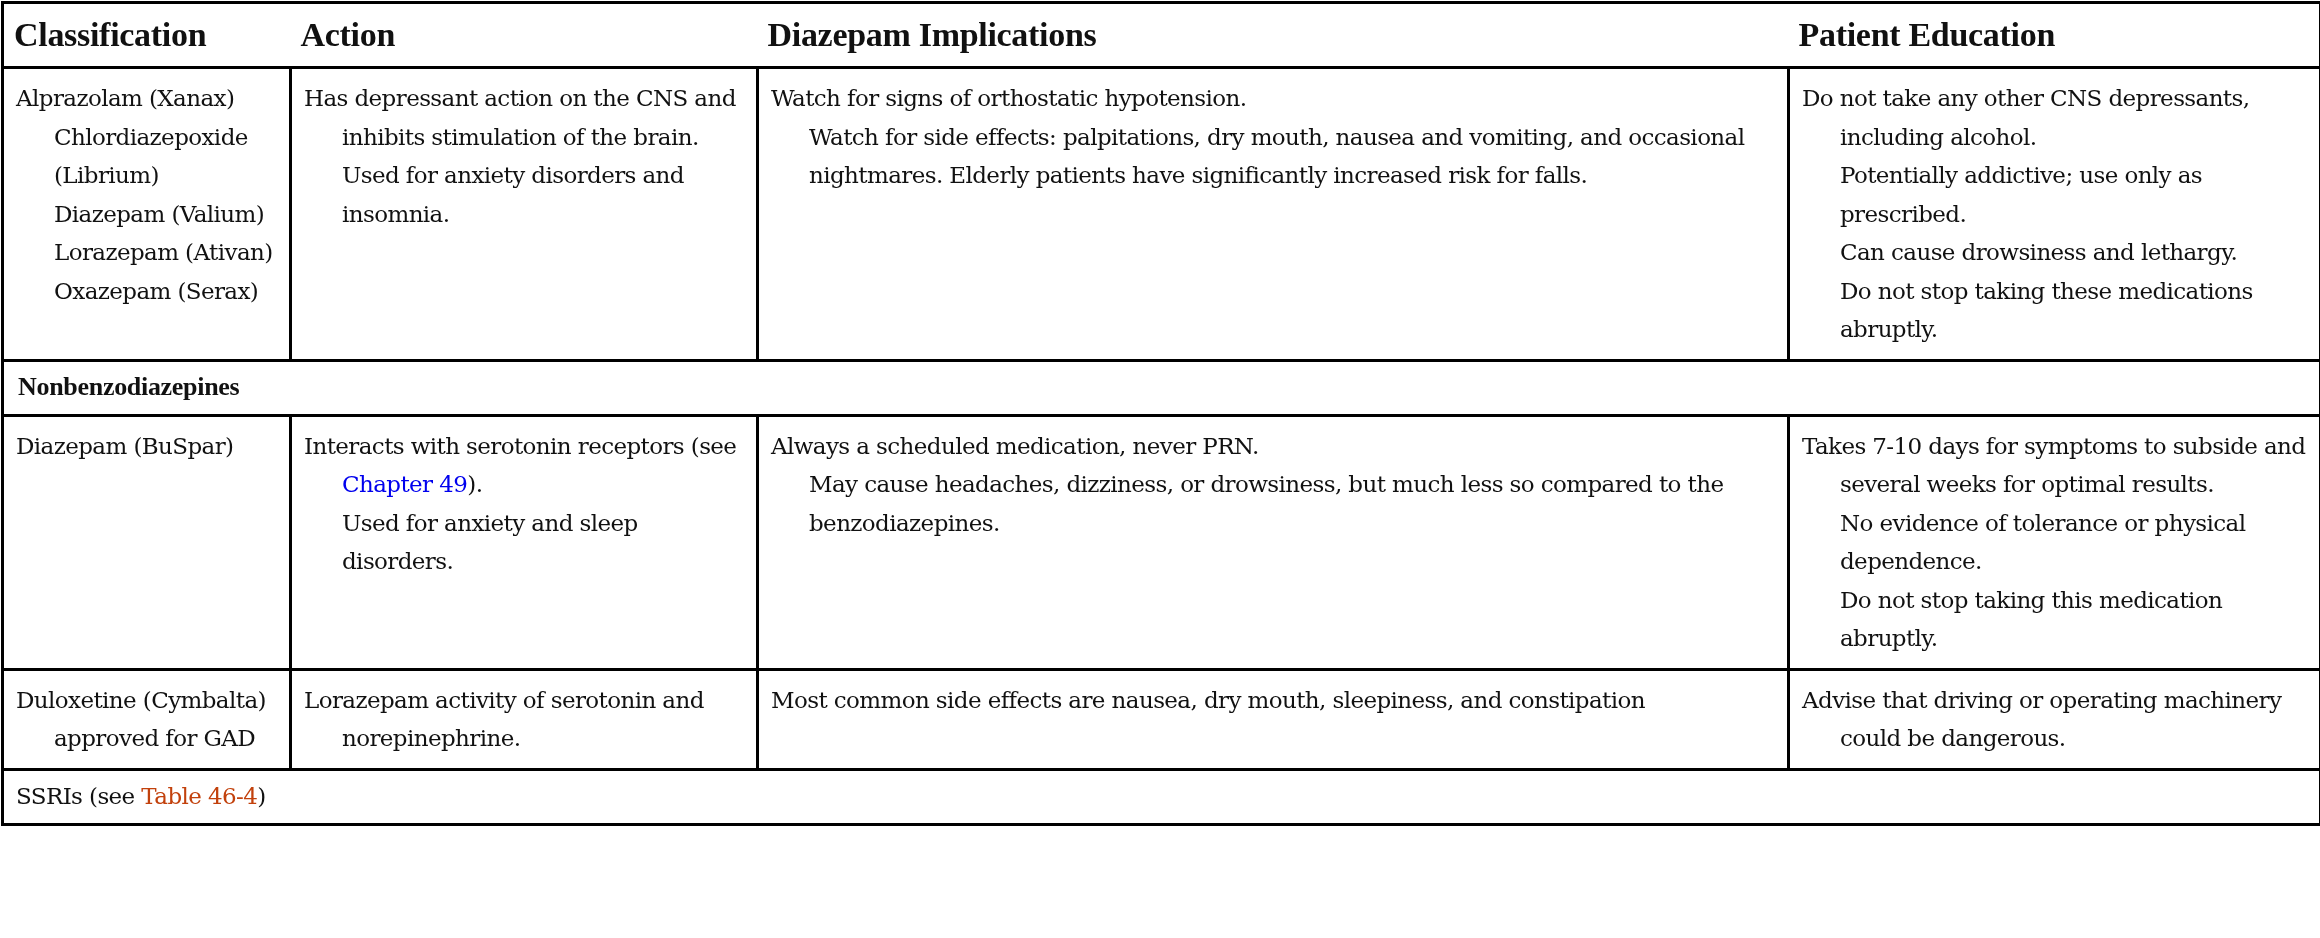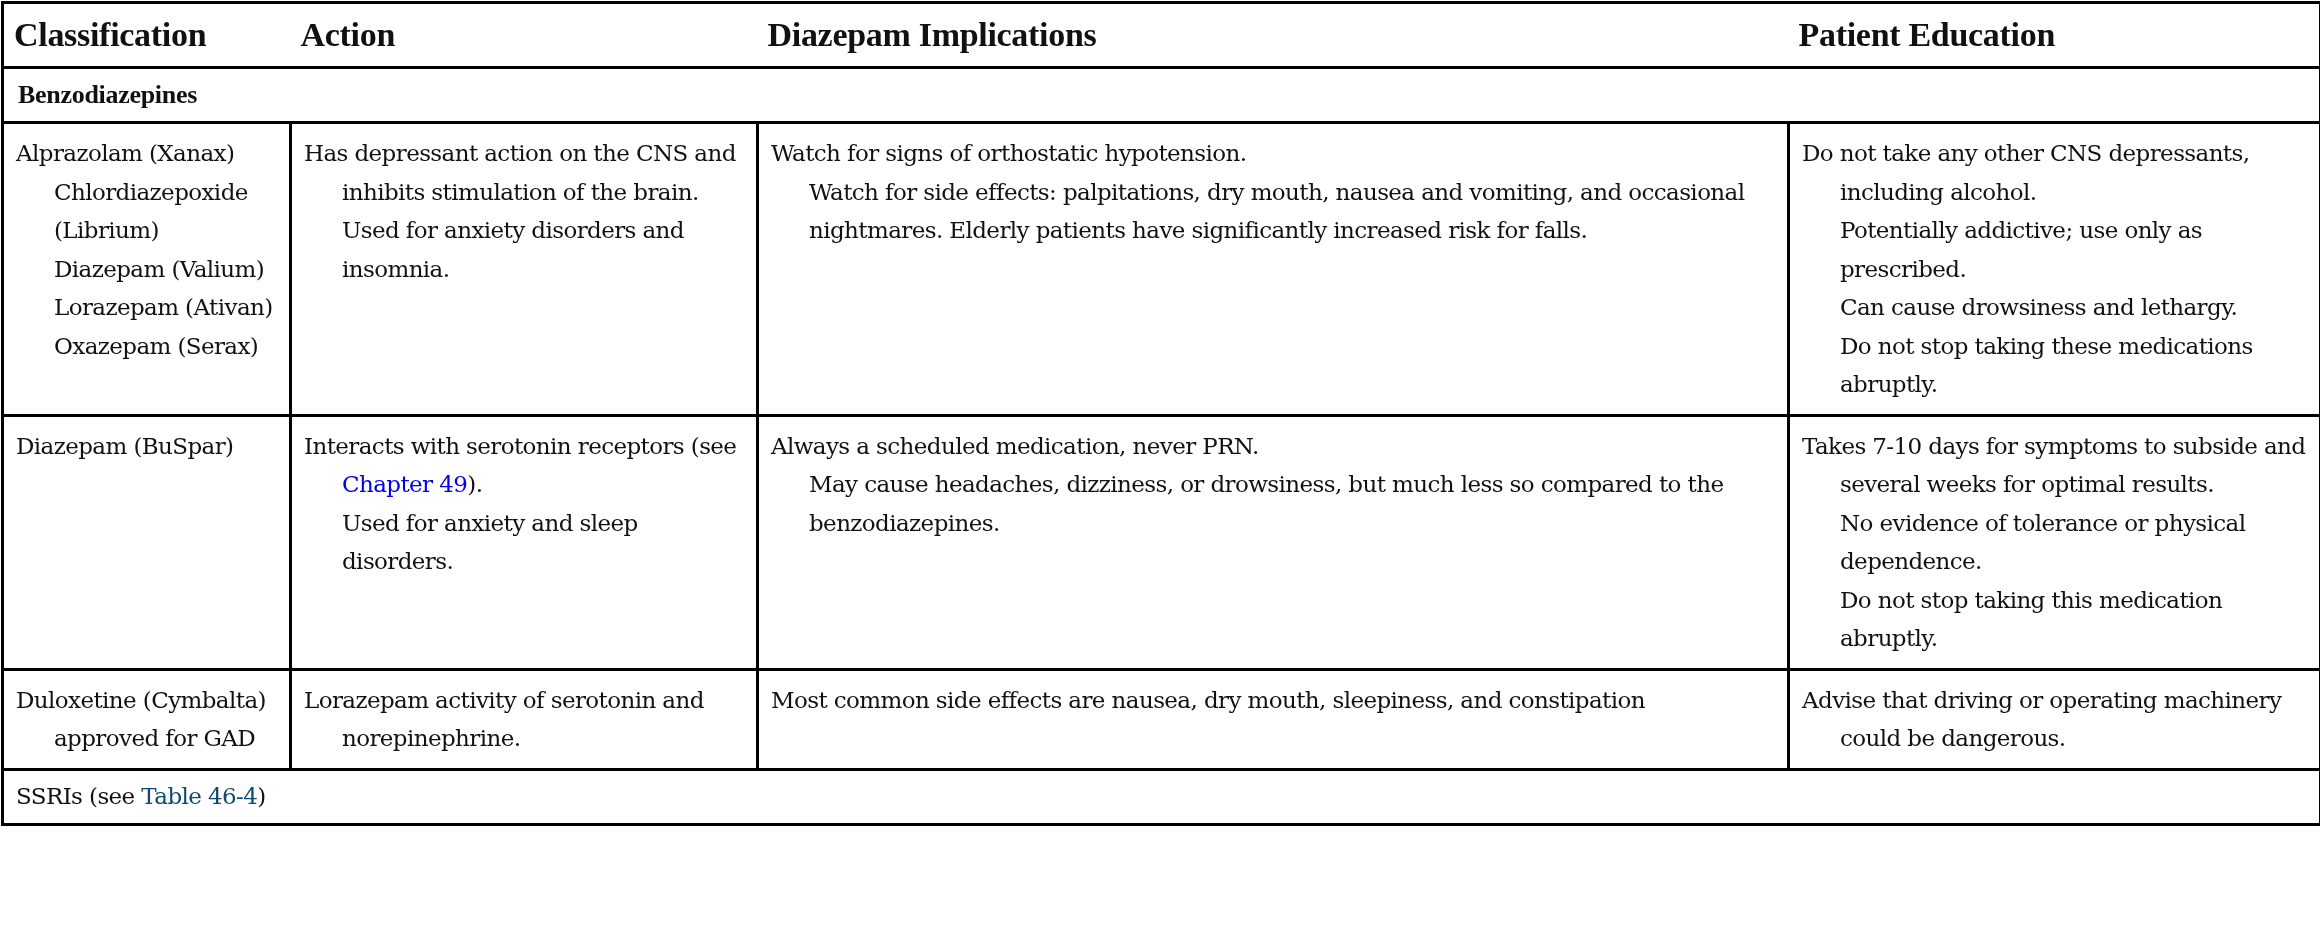--- a/index.html
+++ b/index.html
@@ -71,23 +71,20 @@
     <tr>
       <th class="first">Classification</th>
       <th>Action</th>
       <th>Diazepam Implications</th>
       <th class="last">Patient Education</th>
     </tr>
   </thead>
   <tbody>
 
     <tr>
-      <td colspan="4" class="section">Benzodiazepines</td>
-    </tr>
-    <tr>
       <td class="data">
         <span class="line">Alprazolam (Xanax)</span>
         <span class="indent">Chlordiazepoxide (Librium)</span>
         <span class="indent">Diazepam (Valium)</span>
         <span class="indent">Lorazepam (Ativan)</span>
         <span class="indent">Oxazepam (Serax)</span>
       </td>
       <td class="data">
         <span class="hang">Has depressant action on the CNS and inhibits stimulation of the brain.</span>
         <span class="indent">Used for anxiety disorders and insomnia.</span>
@@ -97,20 +94,23 @@
         <span class="indent">Watch for side effects: palpitations, dry mouth, nausea and vomiting, and occasional nightmares. Elderly patients have significantly increased risk for falls.</span>
       </td>
       <td class="data">
         <span class="hang">Do not take any other CNS depressants, including alcohol.</span>
         <span class="indent">Potentially addictive; use only as prescribed.</span>
         <span class="indent">Can cause drowsiness and lethargy.</span>
         <span class="indent">Do not stop taking these medications abruptly.</span>
       </td>
     </tr>
 
+    <tr>
+      <td colspan="4" class="section">Nonbenzodiazepines</td>
+    </tr>
     <tr>
       <td class="data">
         <span class="line">Diazepam (BuSpar)</span>
       </td>
       <td class="data">
         <span class="hang"><span>Interacts with serotonin receptors (see </span><a class="link" href="#" style="color: rgb(0, 0, 238);">Chapter 49</a><span>).</span></span>
         <span class="indent">Used for anxiety and sleep disorders.</span>
       </td>
       <td class="data">
         <span class="line">Always a scheduled medication, never PRN.</span>
@@ -131,16 +131,16 @@
       </td>
       <td class="data">
         <span class="line">Most common side effects are nausea, dry mouth, sleepiness, and constipation</span>
       </td>
       <td class="data">
         <span class="hang">Advise that driving or operating machinery could be dangerous.</span>
       </td>
     </tr>
 
     <tr>
-      <td colspan="4" class="footer"><span>SSRIs (see </span><a class="link" href="#" style="color: #0c4a6e;">Table 46-4</a><span>)</span></td>
+      <td colspan="4" class="footer"><span>SSRIs (see </span><a class="link" href="#" style="color: #c2410c;">Table 46-4</a><span>)</span></td>
     </tr>
   </tbody>
 </table>
 
 </body></html>

